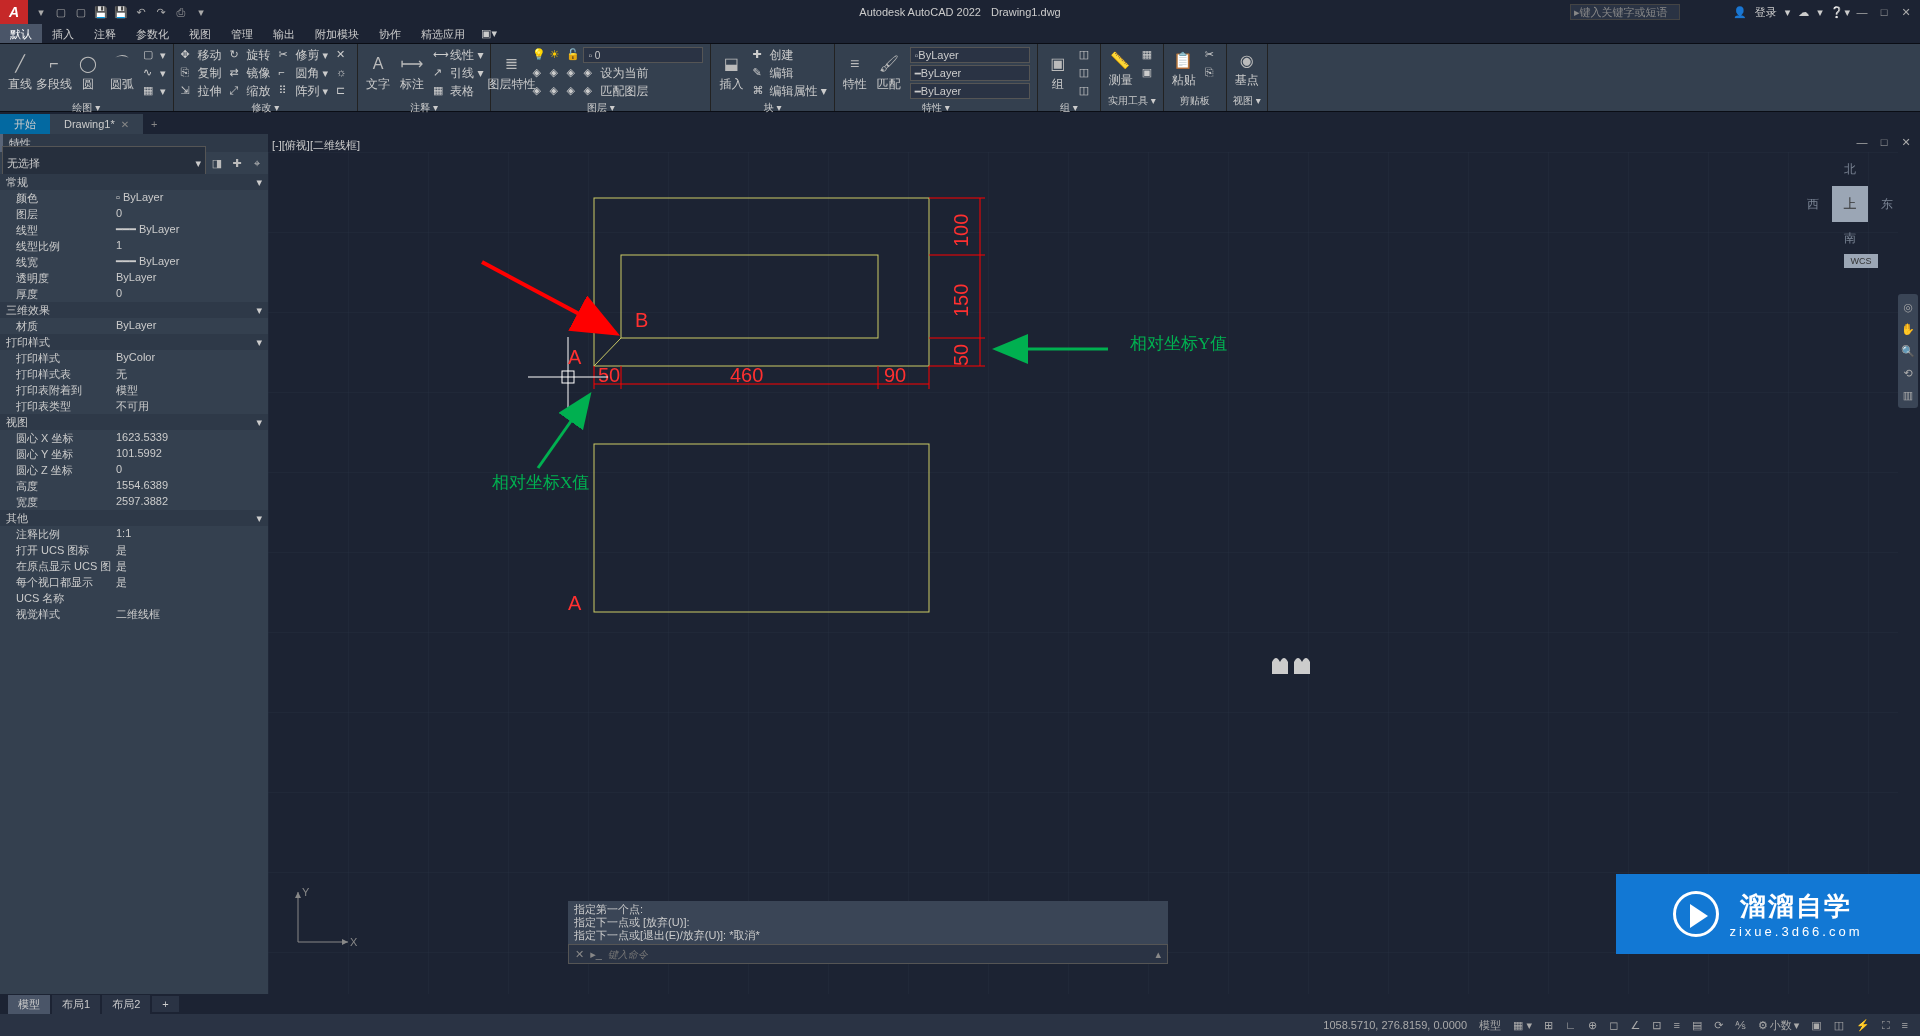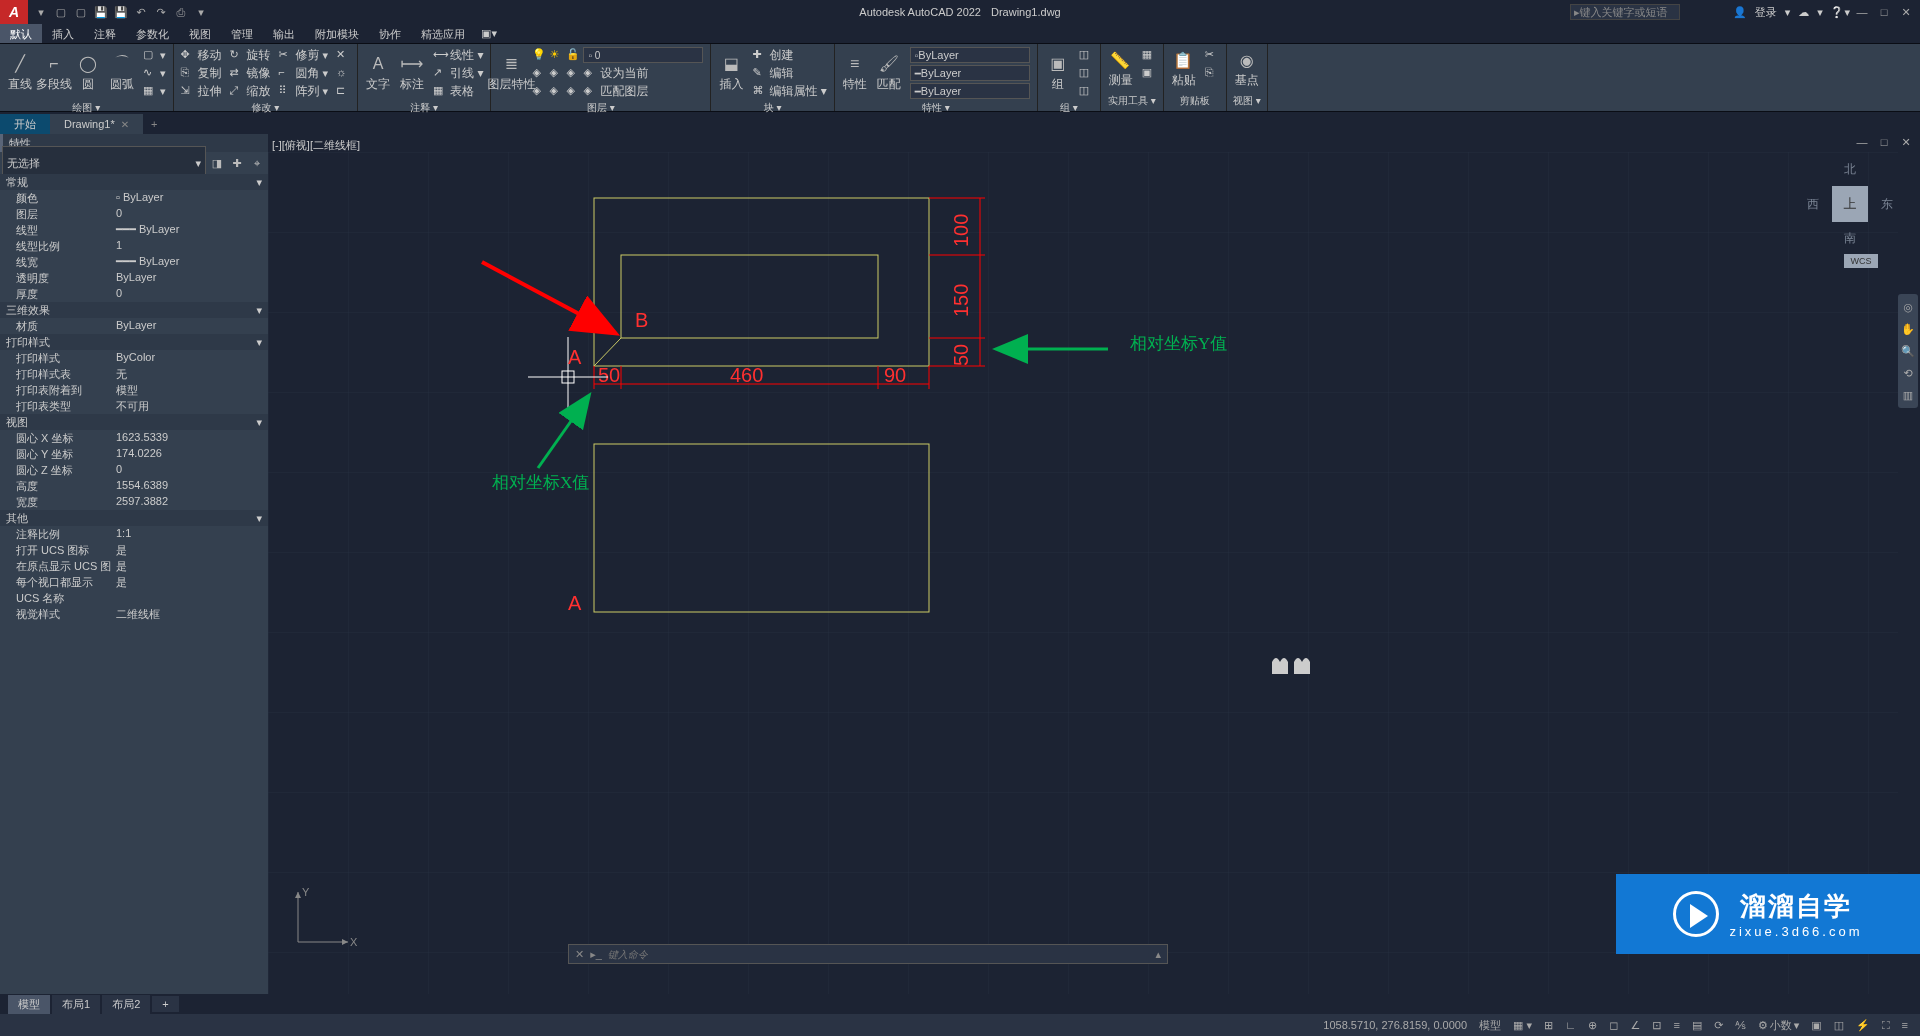--- a/index.html
+++ b/index.html
@@ -24,21 +24,21 @@
 .rb-btn-lg{width:32px}
 .rb-icon{width:20px;height:20px;display:flex;align-items:center;justify-content:center;font-size:16px;color:#bbb}
 .rb-icon-sm{width:14px;height:14px;font-size:11px}
 .rb-text{font-size:12px;color:#ccc;white-space:nowrap}
 .rb-mini-row{display:flex;align-items:center;gap:3px;height:18px;padding:0 3px}
 .rb-col{display:flex;flex-direction:column}
 .layer-combo{width:120px;height:16px;background:#2a3344;border:1px solid #555;display:flex;align-items:center;padding:0 4px;font-size:10px;color:#ccc}
 .doc-tabs{height:22px;background:#1c2333;display:flex;align-items:flex-end}
 .doc-tab{height:20px;padding:2px 14px;color:#ccc;display:flex;align-items:center;gap:6px;font-size:11px}
 .doc-tab.active{background:#34404f}
-.doc-tab.inactive{background:#0c4a6e}
+.doc-tab.inactive{background:#0369a1}
 .close-x{color:#888;font-size:10px}
 .add-tab{width:22px;height:20px;color:#888;display:flex;align-items:center;justify-content:center}
 .main{display:flex;height:calc(100% - 176px)}
 .props-panel{width:268px;background:#34404f;display:flex;flex-direction:column}
 .props-title{height:18px;background:#2e3948;padding:2px 6px;color:#ccc;border-left:3px solid #5a6578}
 .props-selector{height:22px;display:flex;align-items:center;padding:2px;gap:2px}
 .props-combo{flex:1;height:18px;background:#262f3d;border:1px solid #555;color:#ccc;padding:16px 4px;display:flex;align-items:center;justify-content:space-between}
 .props-icon{width:18px;height:18px;display:flex;align-items:center;justify-content:center;color:#bbb}
 .props-section{height:16px;background:#2e3948;padding:1px 6px;color:#ccc;font-size:11px;display:flex;justify-content:space-between;align-items:center}
 .props-row{height:16px;display:flex;font-size:11px}
@@ -460,21 +460,21 @@
     <div class="props-section">
         <span>视图</span>
         <span>▾</span>
       </div>
     <div class="props-row">
         <div class="props-label">圆心 X 坐标</div>
         <div class="props-value">1623.5339</div>
       </div>
     <div class="props-row">
         <div class="props-label">圆心 Y 坐标</div>
-        <div class="props-value">174.0226</div>
+        <div class="props-value">101.5992</div>
       </div>
     <div class="props-row">
         <div class="props-label">圆心 Z 坐标</div>
         <div class="props-value">0</div>
       </div>
     <div class="props-row">
         <div class="props-label">高度</div>
         <div class="props-value">1554.6389</div>
       </div>
     <div class="props-row">
@@ -609,20 +609,25 @@
           <line x1="10" y1="60" x2="60" y2="60" stroke="#888"></line>
           <line x1="10" y1="60" x2="10" y2="10" stroke="#888"></line>
           <polygon points="60,60 54,57 54,63" fill="#888"></polygon>
           <polygon points="10,10 7,16 13,16" fill="#888"></polygon>
           <text x="62" y="64" fill="#888" font-size="11">X</text>
           <text x="14" y="14" fill="#888" font-size="11">Y</text>
         </svg>
     </div>
 
     <div class="cmdline-area">
+      <div class="cmd-history">
+        <div>指定第一个点:</div>
+        <div>指定下一点或 [放弃(U)]:</div>
+        <div>指定下一点或[退出(E)/放弃(U)]: *取消*</div>
+      </div>
       <div class="cmd-input">
         <span style="color:#888">✕</span>
         <span style="color:#888">▸_</span>
         <input placeholder="键入命令" style="">
         <span style="color:#888">▴</span>
       </div>
     </div>
 
     <div class="watermark">
       <div class="wm-logo"></div>

